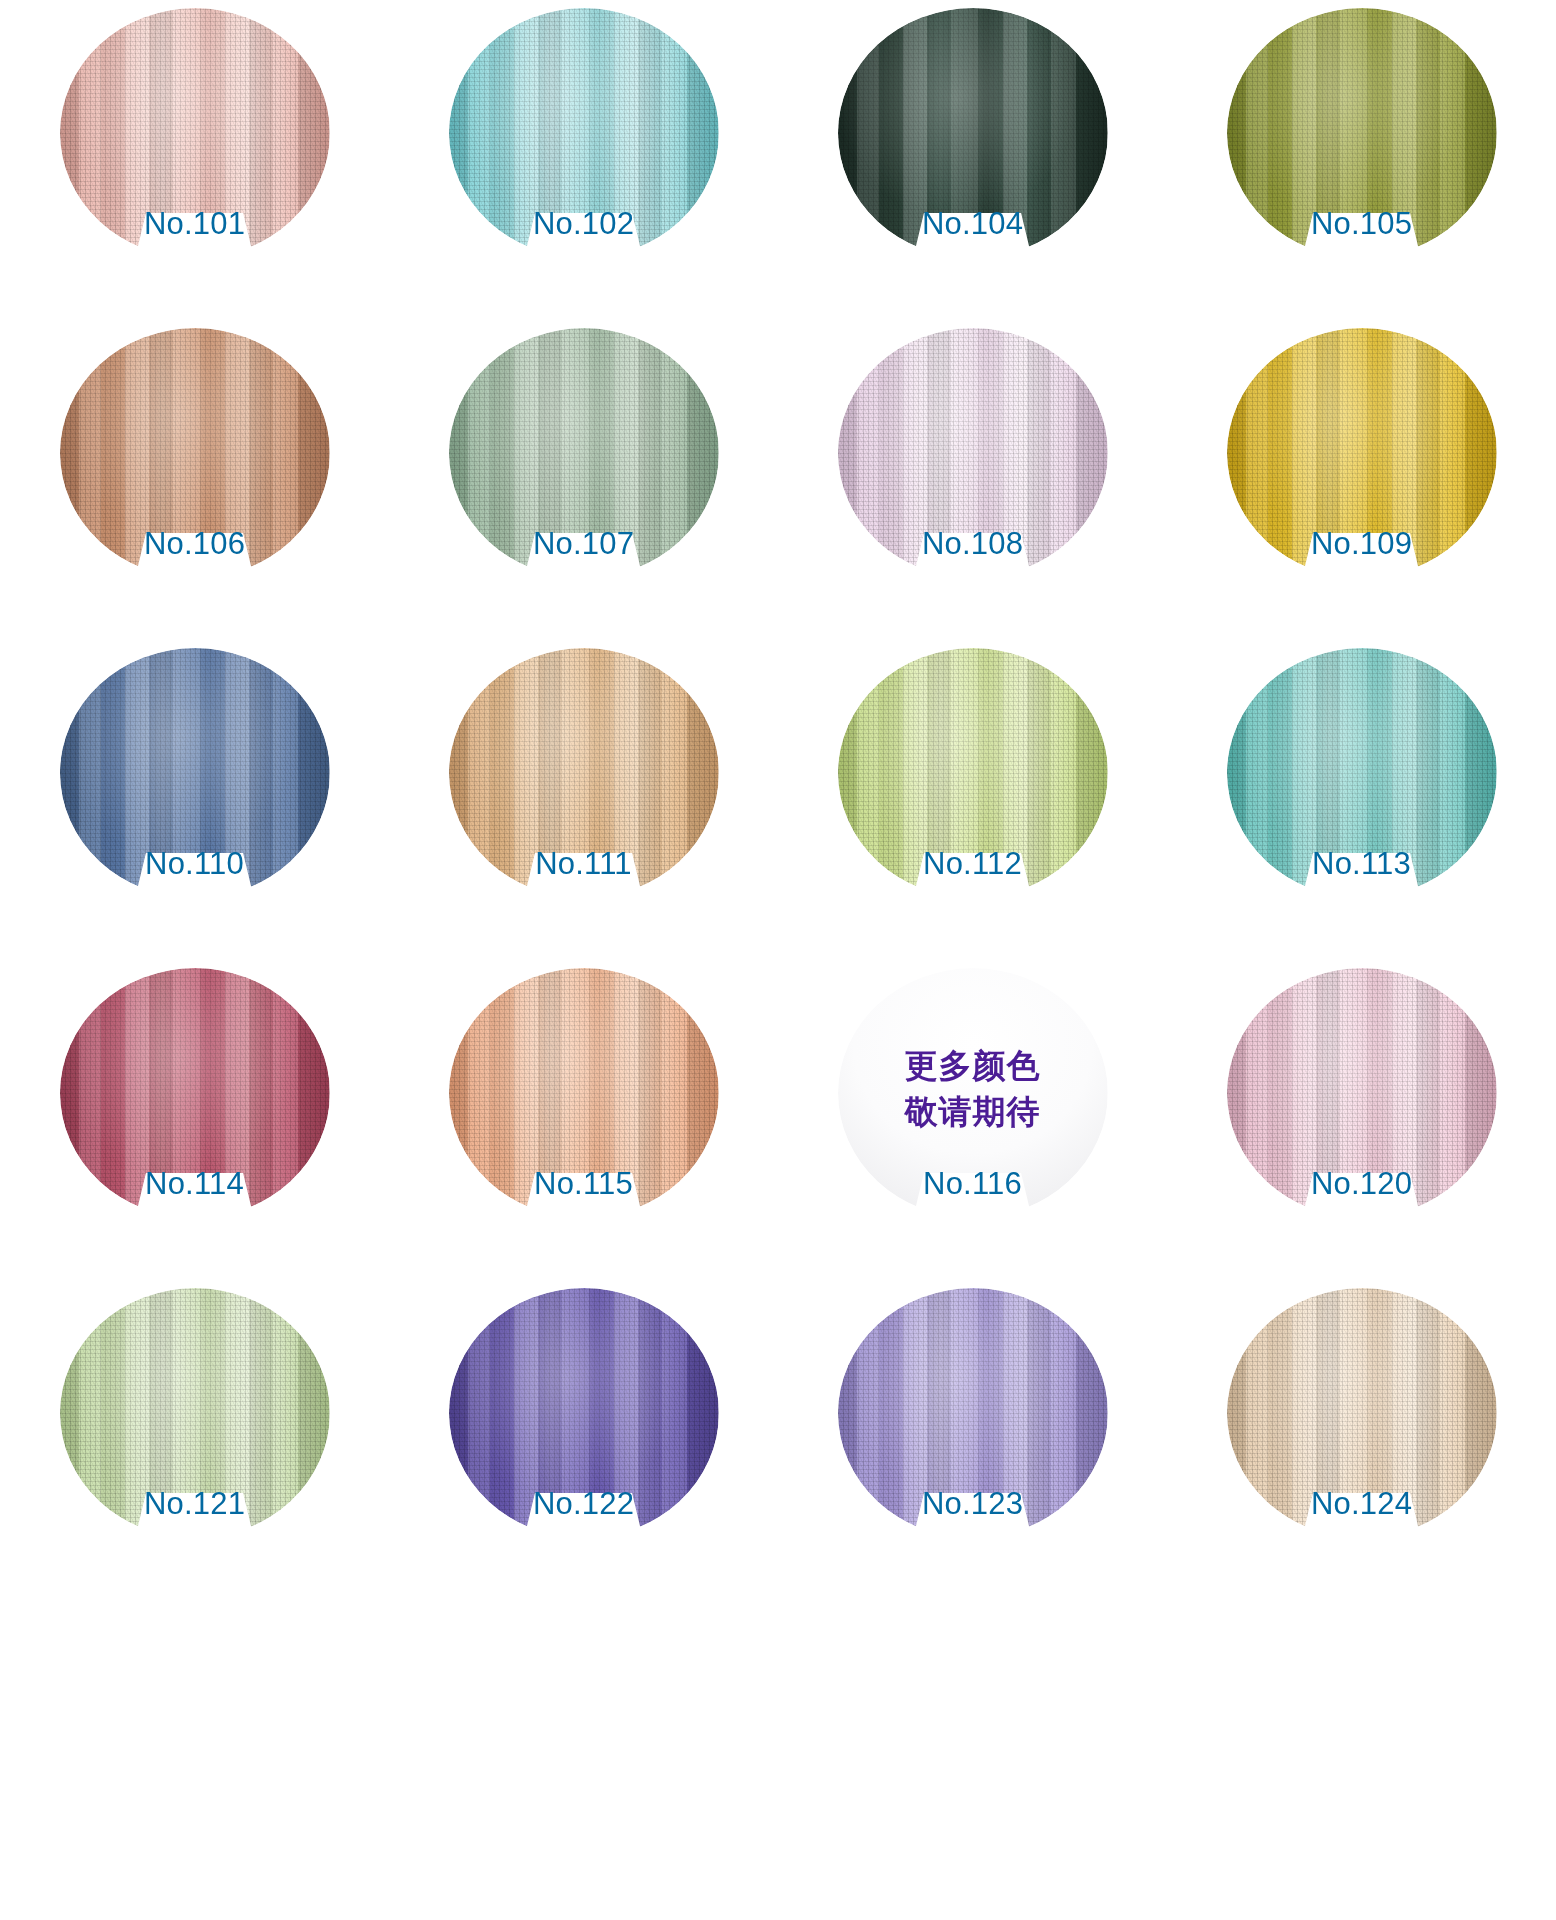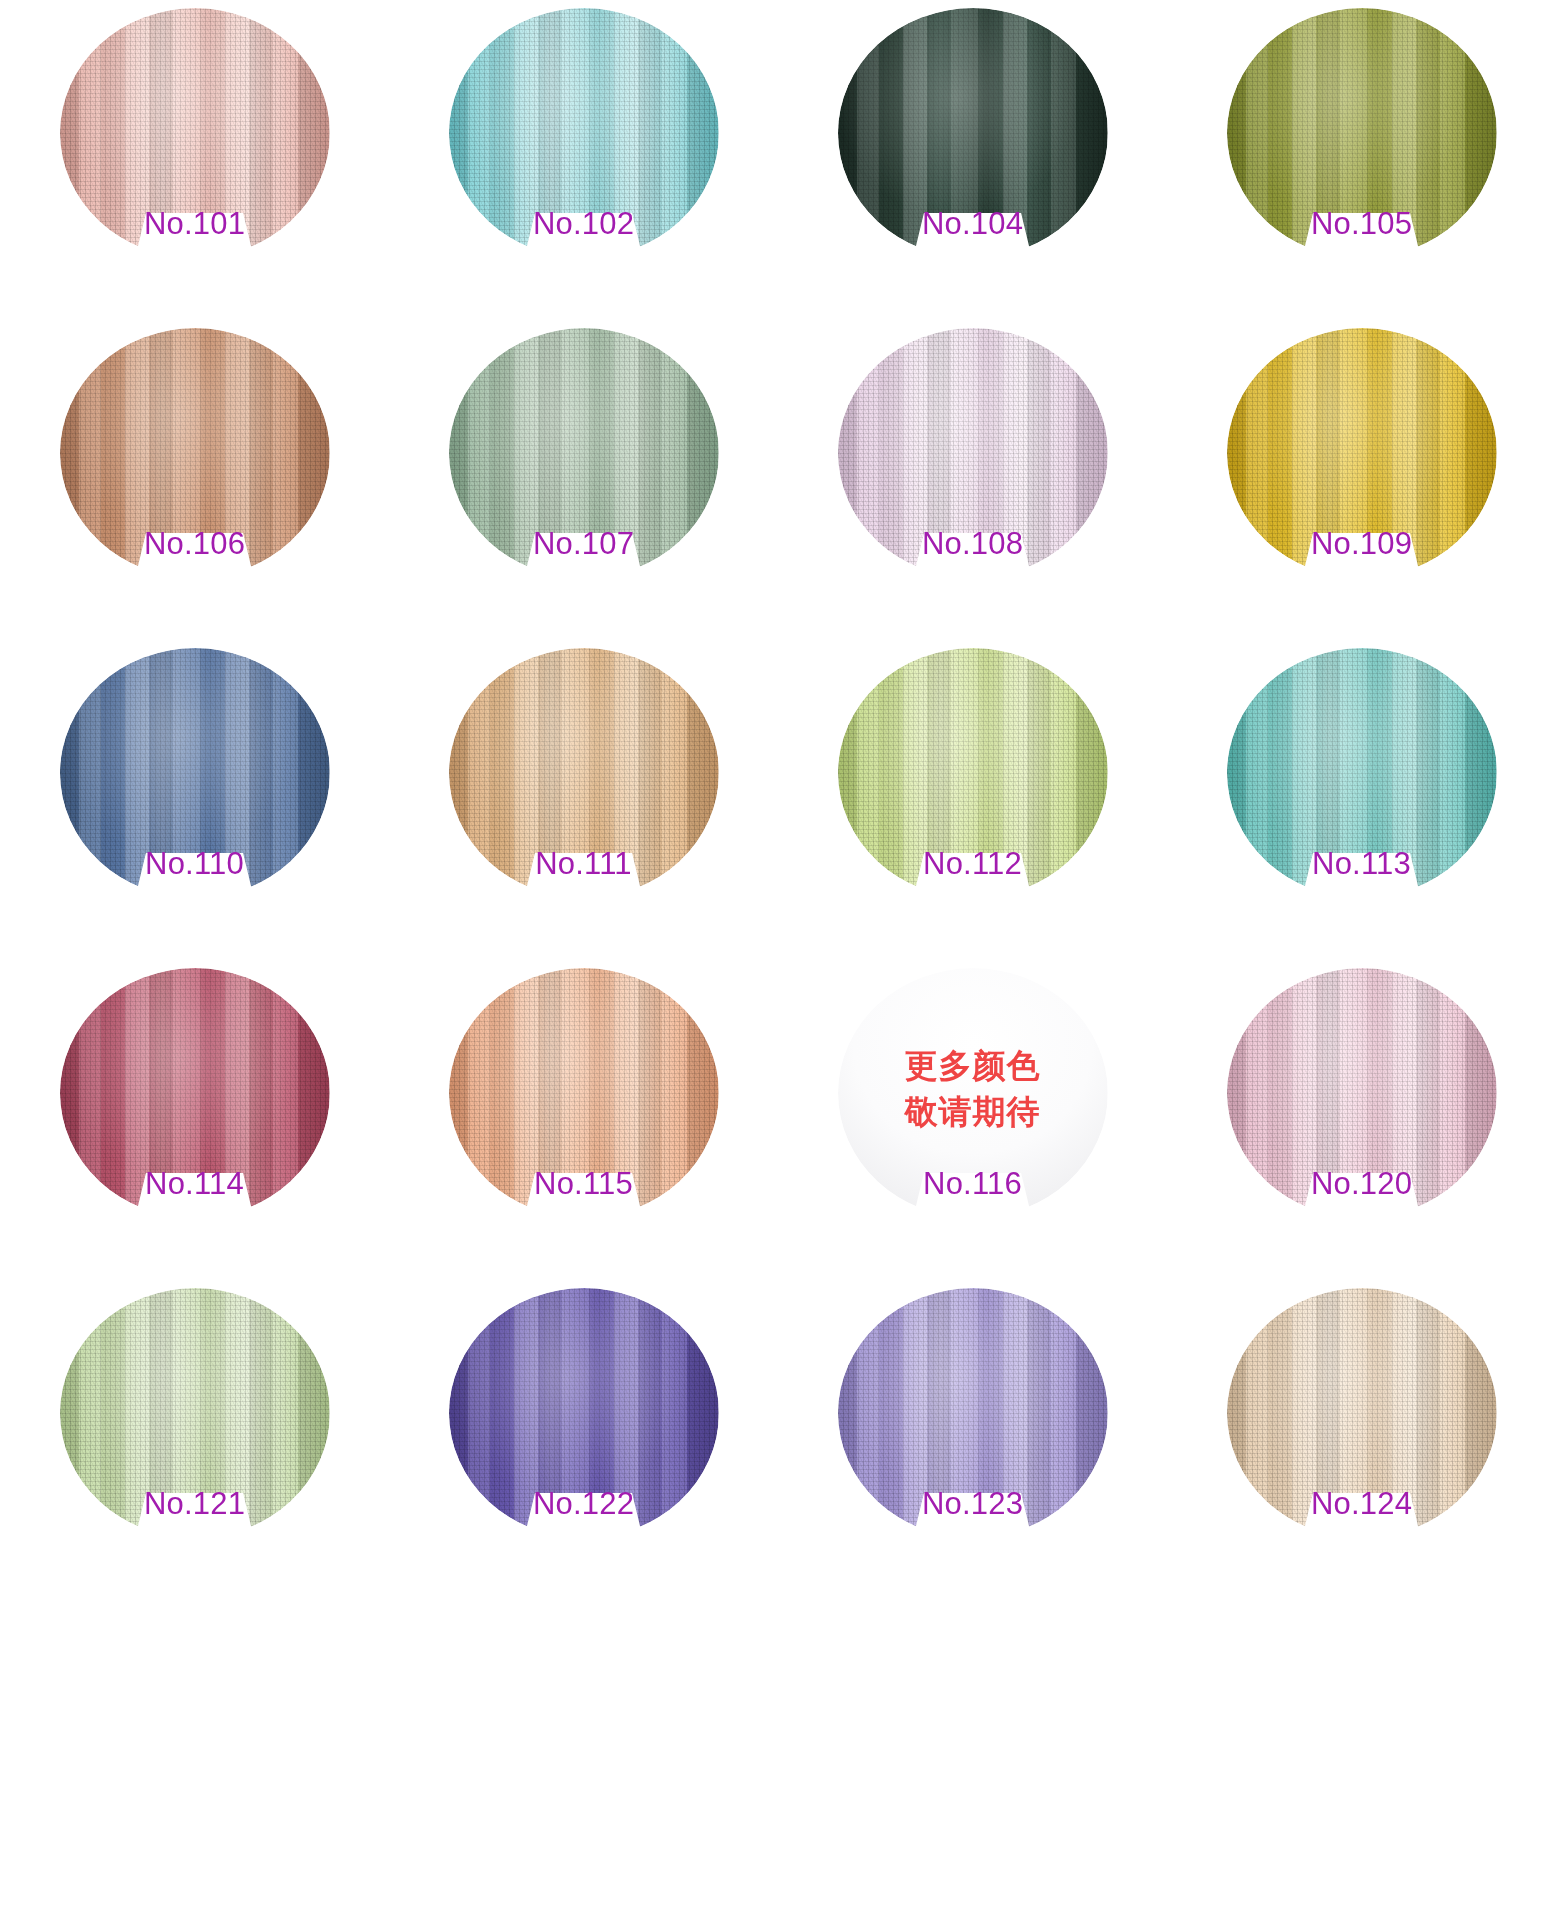--- a/index.html
+++ b/index.html
@@ -122,36 +122,36 @@
   .coming-soon {
     position: absolute;
     left: 50%;
     top: 50%;
     transform: translate(-50%, -55%);
     width: 100%;
     text-align: center;
     font-size: 33px;
     font-weight: bold;
     line-height: 1.38;
-    color: #ef4444;
+    color: #4c1d95;
     letter-spacing: 1px;
     white-space: nowrap;
   }
   .coming-soon span { display: block; }
   
   .label {
     position: absolute;
     left: 50%;
     transform: translateX(-50%);
     top: 208px;
     width: 270px;
     text-align: center;
     font-size: 31px;
     line-height: 1;
-    color: #a21caf;
+    color: #0369a1;
     letter-spacing: .2px;
     white-space: nowrap;
   }
 </style>
 </head>
 <body>
 
 <div id="page">
   <div class="grid">
       <div class="cell">

